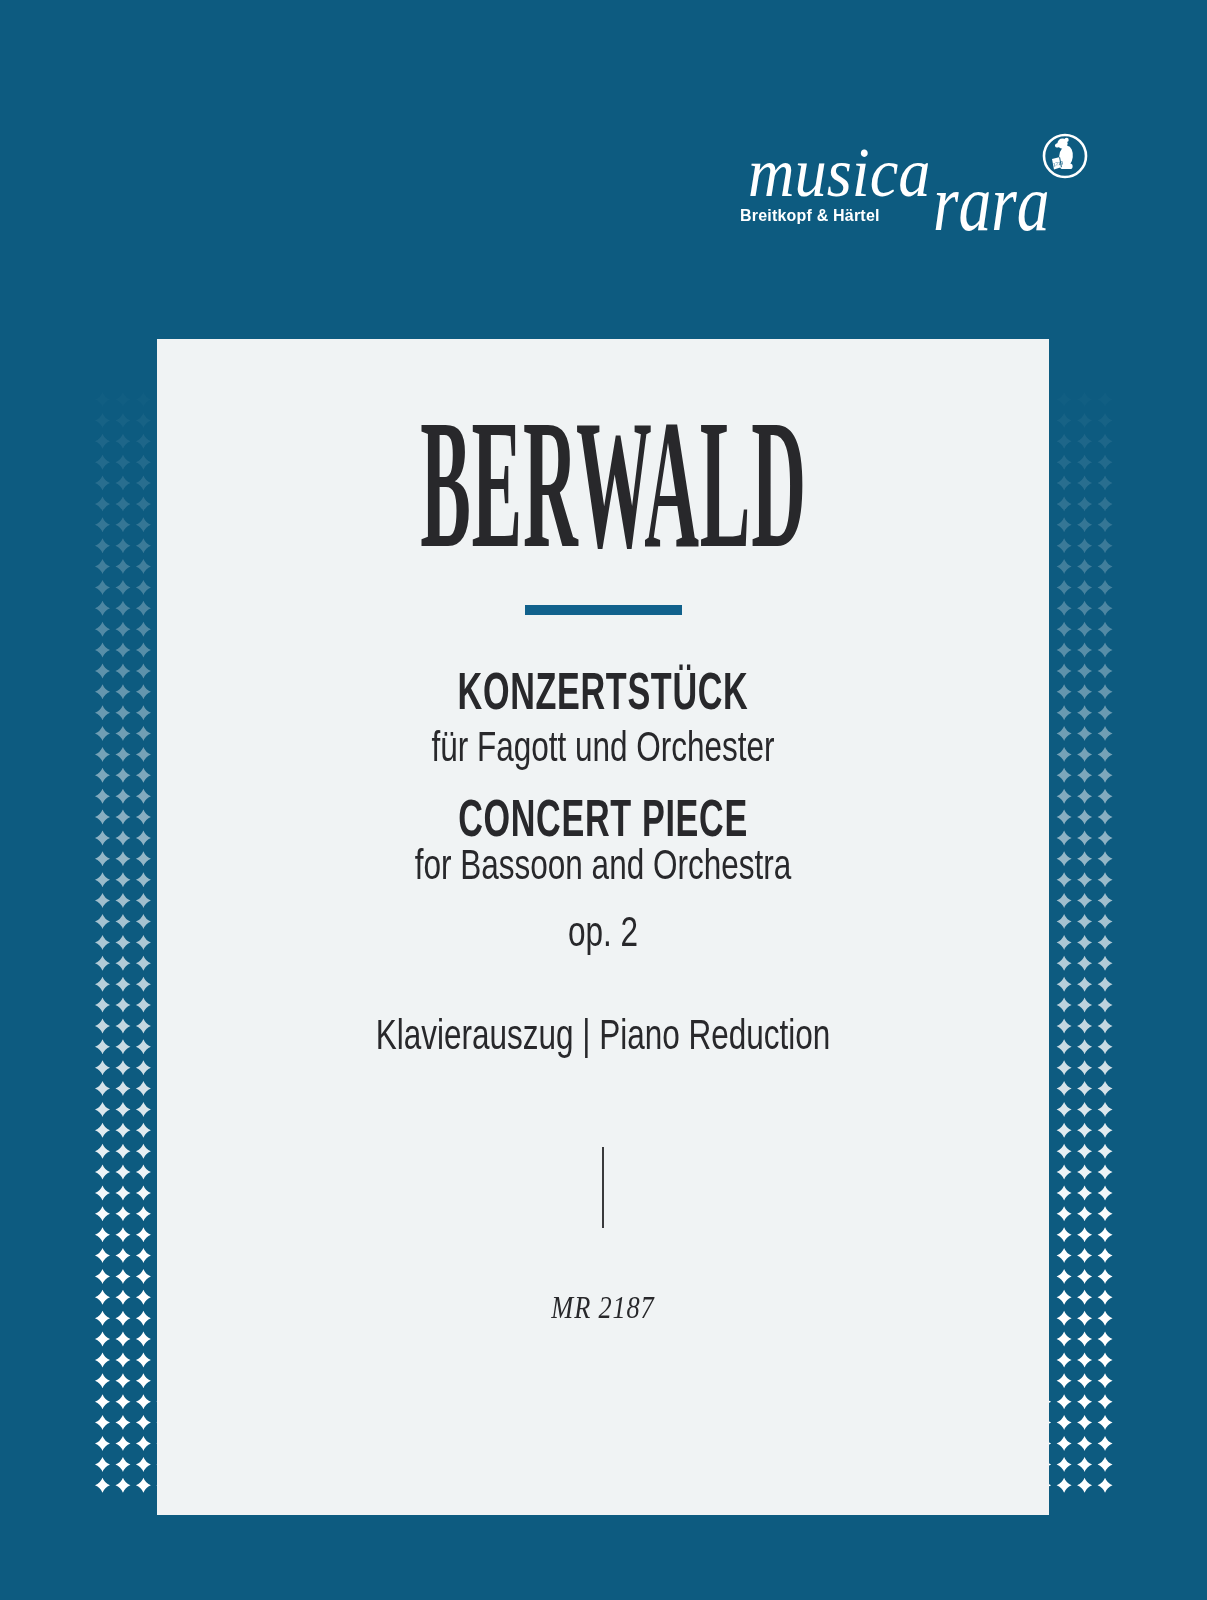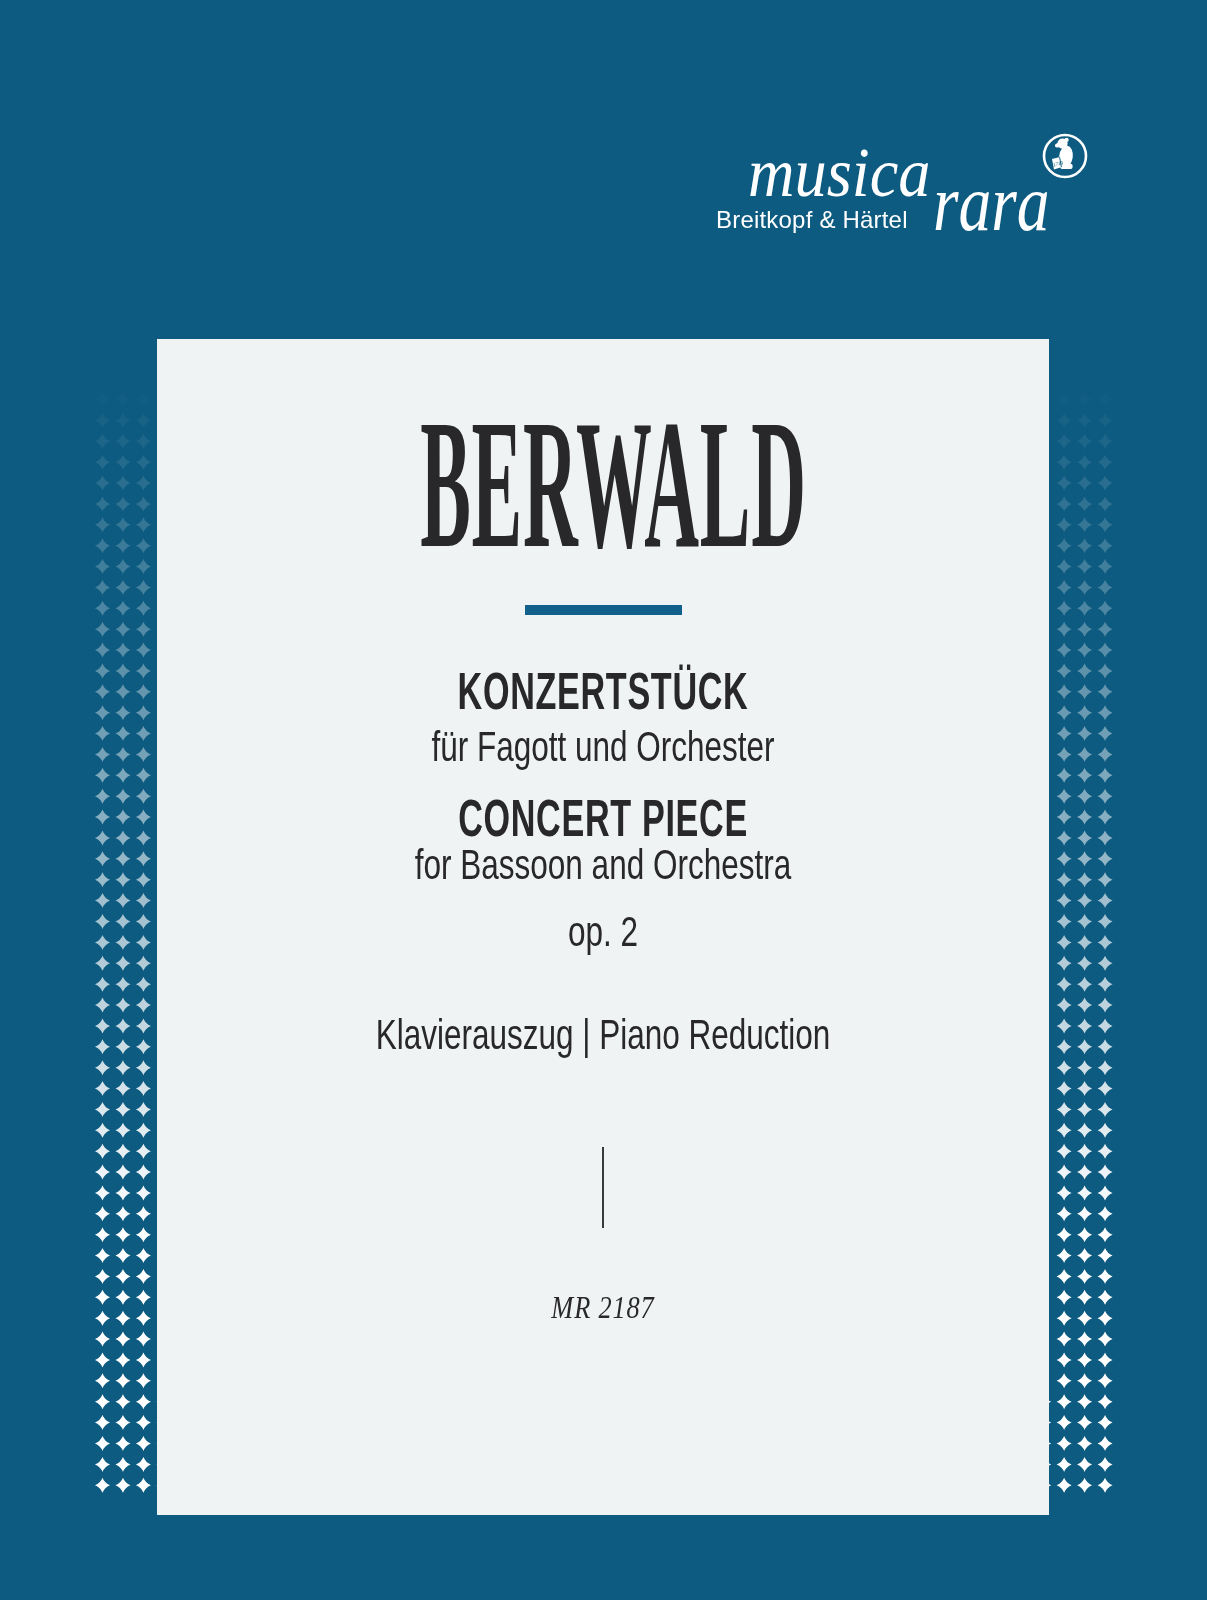--- a/index.html
+++ b/index.html
@@ -57,21 +57,21 @@
   }
   
   .logo{position:absolute;left:0;top:0;width:1207px;height:300px;z-index:2;color:var(--white);text-align:right;}
   .logo .word{
     position:absolute;font-family:"Liberation Serif",serif;font-style:italic;
     line-height:1;white-space:nowrap;transform-origin:0 50%;
   }
   .logo-musica{left:748px;top:138px;font-size:70px;transform:scaleX(.92);}
   .logo-rara{left:933px;top:163px;font-size:80px;transform:scaleX(.82);}
   .logo-imprint{
-    position:absolute;left:716px;top:208px;font-size:24px;font-weight:400;
+    position:absolute;left:740px;top:208px;font-size:16px;font-weight:700;
     line-height:1;white-space:nowrap;letter-spacing:.2px;
   }
   .emblem{position:absolute;left:1035px;top:126px;}
 </style>
 </head>
 <body>
 
 <svg id="pattern" width="1207" height="1600" viewBox="0 0 1207 1600">
     <path d="M102.5 392 Q104.6 397.4 110 399.5 Q104.6 401.6 102.5 407 Q100.4 401.6 95 399.5 Q100.4 397.4 102.5 392 ZM122.96000000000001 392 Q125.06 397.4 130.46 399.5 Q125.06 401.6 122.96000000000001 407 Q120.86000000000001 401.6 115.46000000000001 399.5 Q120.86000000000001 397.4 122.96000000000001 392 ZM143.42000000000002 392 Q145.52 397.4 150.92000000000002 399.5 Q145.52 401.6 143.42000000000002 407 Q141.32000000000002 401.6 135.92000000000002 399.5 Q141.32000000000002 397.4 143.42000000000002 392 ZM1064.12 392 Q1066.2199999999998 397.4 1071.62 399.5 Q1066.2199999999998 401.6 1064.12 407 Q1062.02 401.6 1056.62 399.5 Q1062.02 397.4 1064.12 392 ZM1084.58 392 Q1086.6799999999998 397.4 1092.08 399.5 Q1086.6799999999998 401.6 1084.58 407 Q1082.48 401.6 1077.08 399.5 Q1082.48 397.4 1084.58 392 ZM1105.04 392 Q1107.1399999999999 397.4 1112.54 399.5 Q1107.1399999999999 401.6 1105.04 407 Q1102.94 401.6 1097.54 399.5 Q1102.94 397.4 1105.04 392 Z" fill="#ffffff" fill-opacity="0.021"></path>
     <path d="M102.5 412.88 Q104.6 418.28 110 420.38 Q104.6 422.48 102.5 427.88 Q100.4 422.48 95 420.38 Q100.4 418.28 102.5 412.88 ZM122.96000000000001 412.88 Q125.06 418.28 130.46 420.38 Q125.06 422.48 122.96000000000001 427.88 Q120.86000000000001 422.48 115.46000000000001 420.38 Q120.86000000000001 418.28 122.96000000000001 412.88 ZM143.42000000000002 412.88 Q145.52 418.28 150.92000000000002 420.38 Q145.52 422.48 143.42000000000002 427.88 Q141.32000000000002 422.48 135.92000000000002 420.38 Q141.32000000000002 418.28 143.42000000000002 412.88 ZM1064.12 412.88 Q1066.2199999999998 418.28 1071.62 420.38 Q1066.2199999999998 422.48 1064.12 427.88 Q1062.02 422.48 1056.62 420.38 Q1062.02 418.28 1064.12 412.88 ZM1084.58 412.88 Q1086.6799999999998 418.28 1092.08 420.38 Q1086.6799999999998 422.48 1084.58 427.88 Q1082.48 422.48 1077.08 420.38 Q1082.48 418.28 1084.58 412.88 ZM1105.04 412.88 Q1107.1399999999999 418.28 1112.54 420.38 Q1107.1399999999999 422.48 1105.04 427.88 Q1102.94 422.48 1097.54 420.38 Q1102.94 418.28 1105.04 412.88 Z" fill="#ffffff" fill-opacity="0.045"></path>

